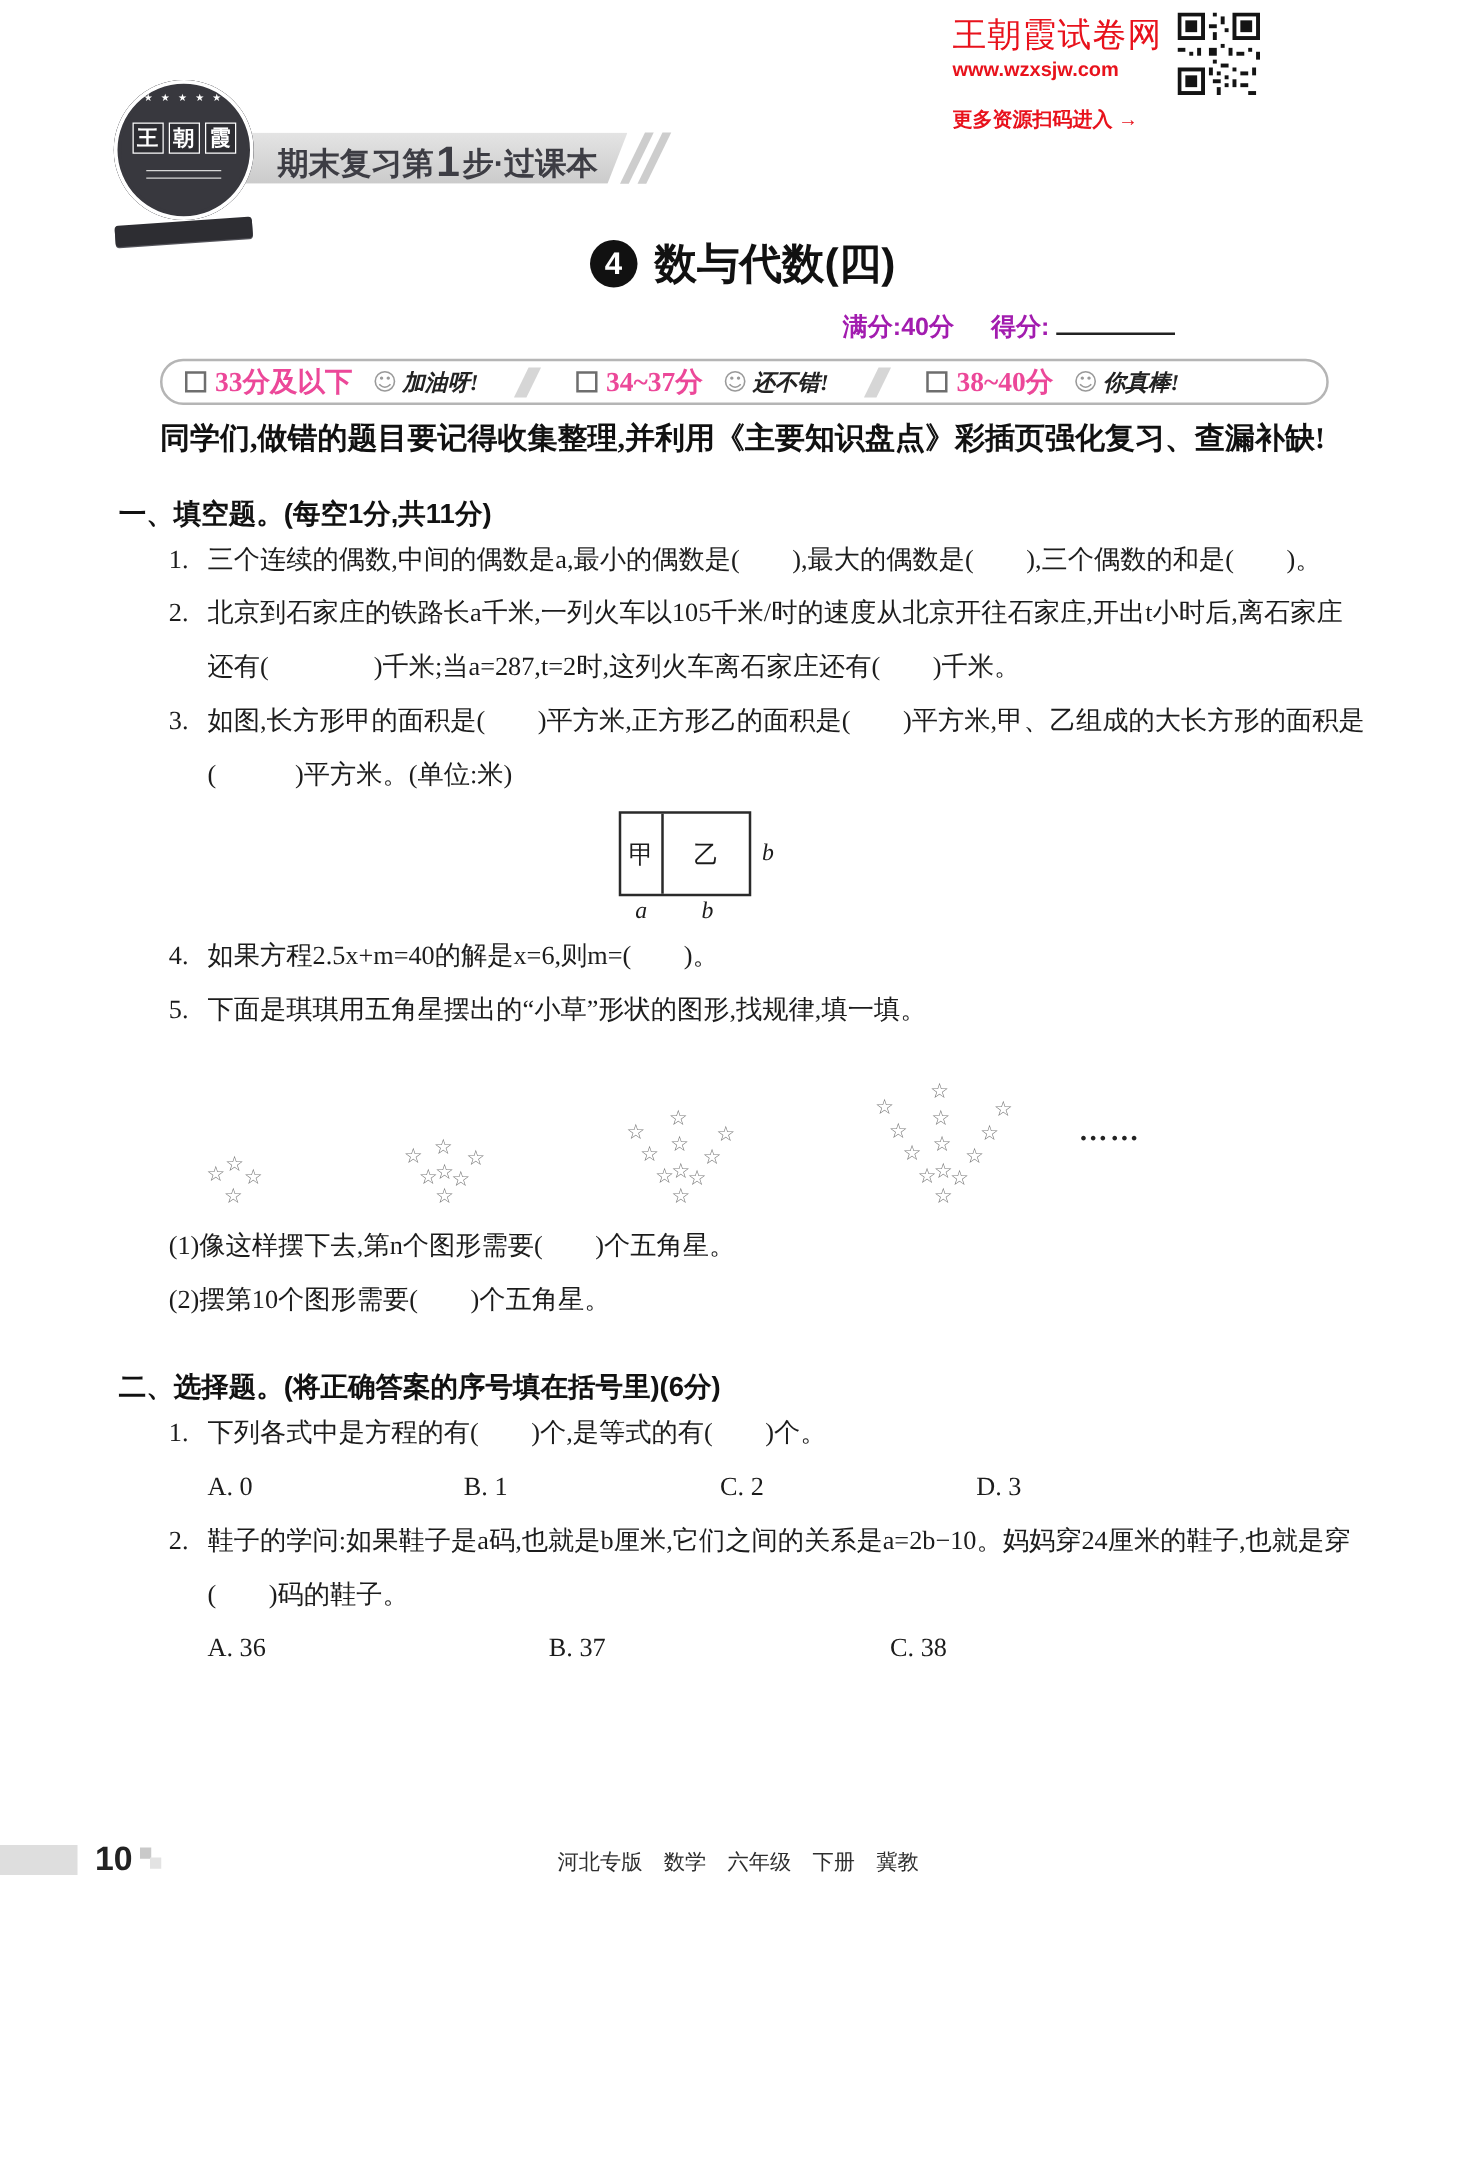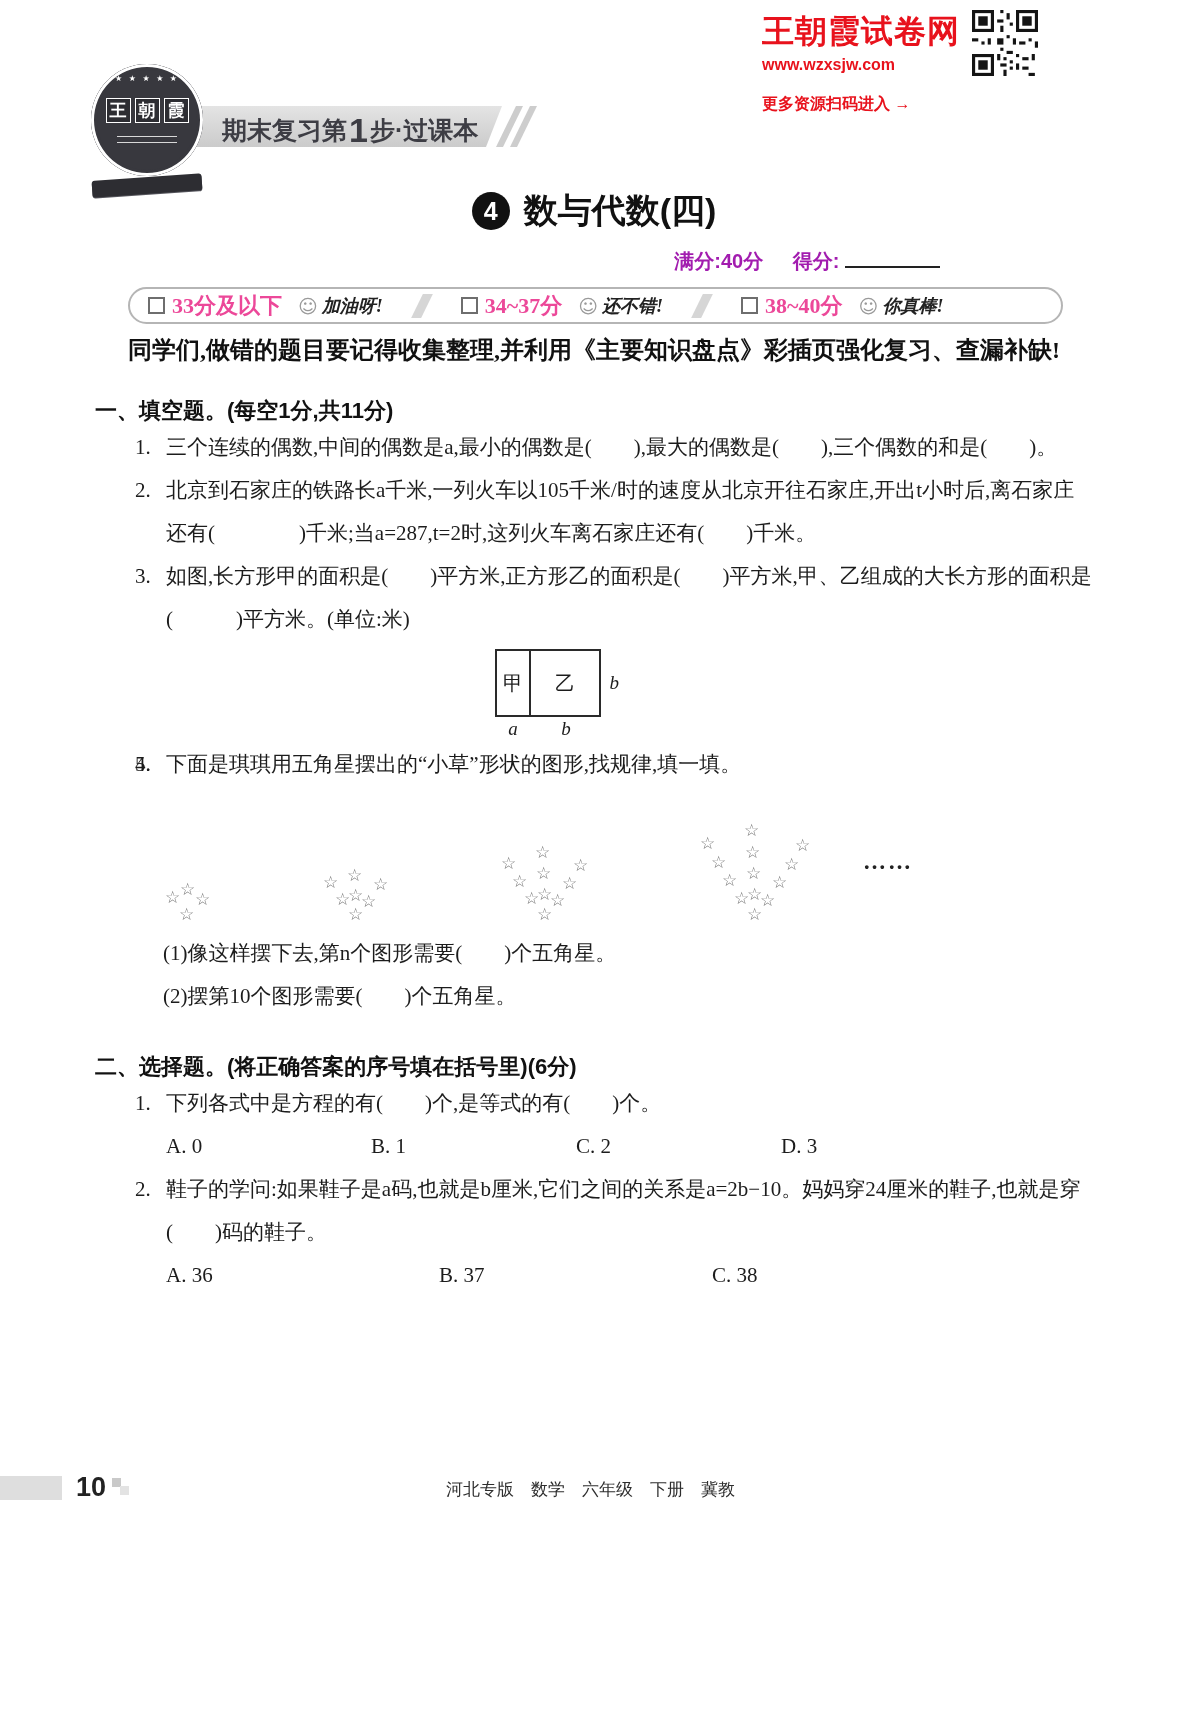--- a/index.html
+++ b/index.html
@@ -5,21 +5,21 @@
   * { margin:0; padding:0; box-sizing:border-box; }
   html,body { background:#ffffff; }
   .page{
     position:relative; width:1181px; height:1730px; margin:0 auto;
     background:#ffffff; overflow:hidden;
     font-family:"Liberation Serif","DejaVu Serif",serif; color:#1c1c1c;
   }
   
   .brand{ position:absolute; left:762px; top:10px; display:flex; gap:12px; align-items:flex-start;}
   .brand-text{ text-align:left; }
-  .brand-name{ font-family:"Liberation Sans","DejaVu Sans",sans-serif; font-weight:bold; font-size:32px; color:#e8121c; letter-spacing:1px;}
+  .brand-name{ font-family:"Liberation Sans","DejaVu Sans",sans-serif; font-weight:normal; font-size:27px; color:#e8121c; letter-spacing:1px;}
   .brand-url{ font-family:"Liberation Sans","DejaVu Sans",sans-serif; font-weight:bold; font-size:16px; color:#e8121c; margin-top:2px;}
   .brand-hint{ font-family:"Liberation Sans","DejaVu Sans",sans-serif; font-weight:bold; font-size:16px; color:#e8121c; margin-top:20px;}
   .qr{ width:66px; height:66px; }
   
   .badge{ position:absolute; left:84px; top:64px; width:126px; height:130px; z-index:6; }
   .badge-circle{ width:112px; height:112px; margin:0 auto; background:#38383e; border-radius:50%;
     position:relative; box-shadow:inset 0 0 0 3px #ffffff, inset 0 0 0 6px #38383e; }
   .badge-stars{ position:absolute; top:10px; left:0; right:0; text-align:center; color:#ffffff; font-size:8px; letter-spacing:2px; font-family:"DejaVu Sans",sans-serif;}
   .badge-name{ position:absolute; top:34px; left:0; right:0; display:flex; justify-content:center; gap:4px; }
   .badge-ch{ width:25px; height:25px; border:1.5px solid #ffffff; color:#ffffff; font-weight:bold; font-size:17px; line-height:23px; text-align:center; background:#2d2d32;}
@@ -52,21 +52,21 @@
   .band-range{ font-family:Liberation Serif, serif; font-weight:bold; font-size:22px; color:#ec4899;}
   .smiley{ font-family:"DejaVu Sans",sans-serif; font-size:19px; color:#9a9a9a; margin:0 4px 0 16px;}
   .band-remark{ font-weight:bold; font-style:italic; font-size:18px; color:#222;}
   .band-sep{ width:10px; height:24px; background:#d6d6d6; transform:skewX(-26deg); margin:0 34px; flex:0 0 auto;}
   .notice{ text-align:center; font-weight:bold; font-size:24px; margin-top:10px; color:#111;}
   .sec-heading{ margin-top:30px; font-family:"Liberation Sans","DejaVu Sans",sans-serif;
     font-weight:bold; font-size:22px; line-height:30px; color:#111;}
   .qs{ margin-left:40px; }
   .q{ position:relative; padding-left:31px; font-size:21px; line-height:43px;}
   .q-no{ position:absolute; left:0; top:0;}
-  .subq{ font-size:21px; line-height:43px;margin-left:28px;}
+  .subq{ font-size:21px; line-height:43px;}
   
   .rect-figure{ margin:8px 0 2px 360px; width:140px;}
   .rect-box{ width:106px; height:68px; border:2px solid #2a2a2a; display:flex; position:relative; font-size:20px;}
   .rect-left{ width:34px; border-right:2px solid #2a2a2a; display:flex; align-items:center; justify-content:center;}
   .rect-right{ flex:1; display:flex; align-items:center; justify-content:center;}
   .rect-side-label{ position:absolute; right:-20px; top:50%; transform:translateY(-50%); font-style:italic; font-size:19px;}
   .rect-bottom{ display:flex; width:106px; font-style:italic; font-size:19px; line-height:24px;}
   .rect-bottom .bl{ width:36px; text-align:center;}
   .rect-bottom .br{ flex:1; text-align:center;}
   
@@ -230,20 +230,21 @@
           <span class="rect-side-label">b</span>
         </div>
         <div class="rect-bottom">
           <span class="bl">a</span>
           <span class="br">b</span>
         </div>
       </div>
 
       <div class="q">
         <span class="q-no">4.</span>
+        <span class="q-text">如果方程2.5x+m=40的解是x=6,则m=(　　)。</span>
       </div>
 
       <div class="q">
         <span class="q-no">5.</span>
         <span class="q-text">下面是琪琪用五角星摆出的“小草”形状的图形,找规律,填一填。</span>
       </div>
 
       <div class="star-figure">
         <div class="star-group" style="width: 48px; height: 46px;">
             <span class="star" style="left: 14px; top: 26px;">☆</span>

